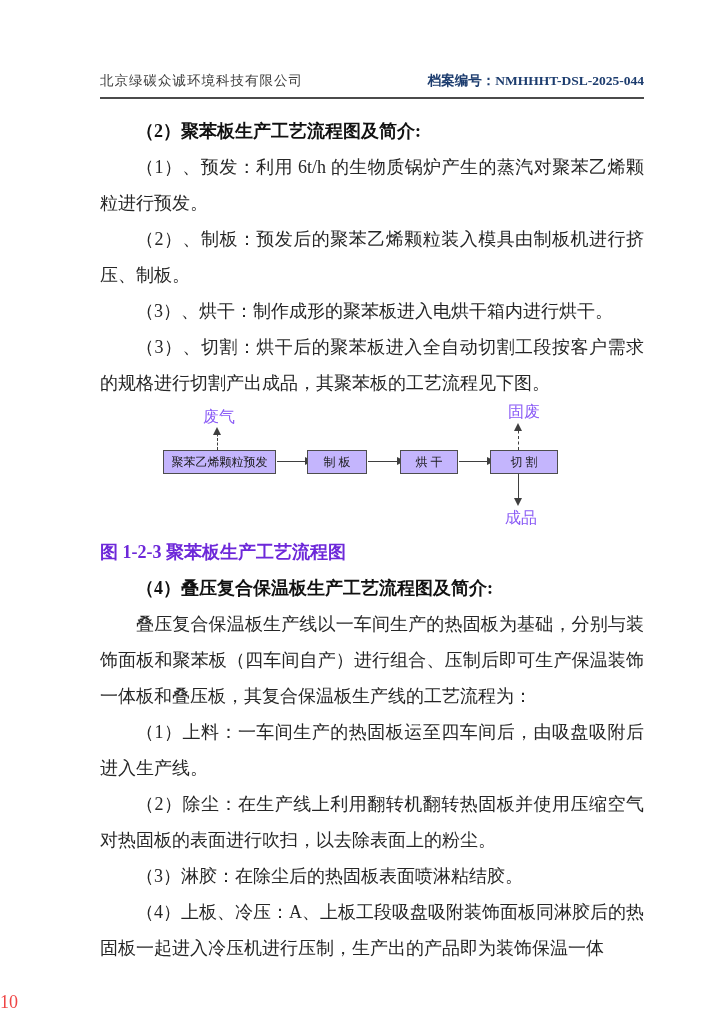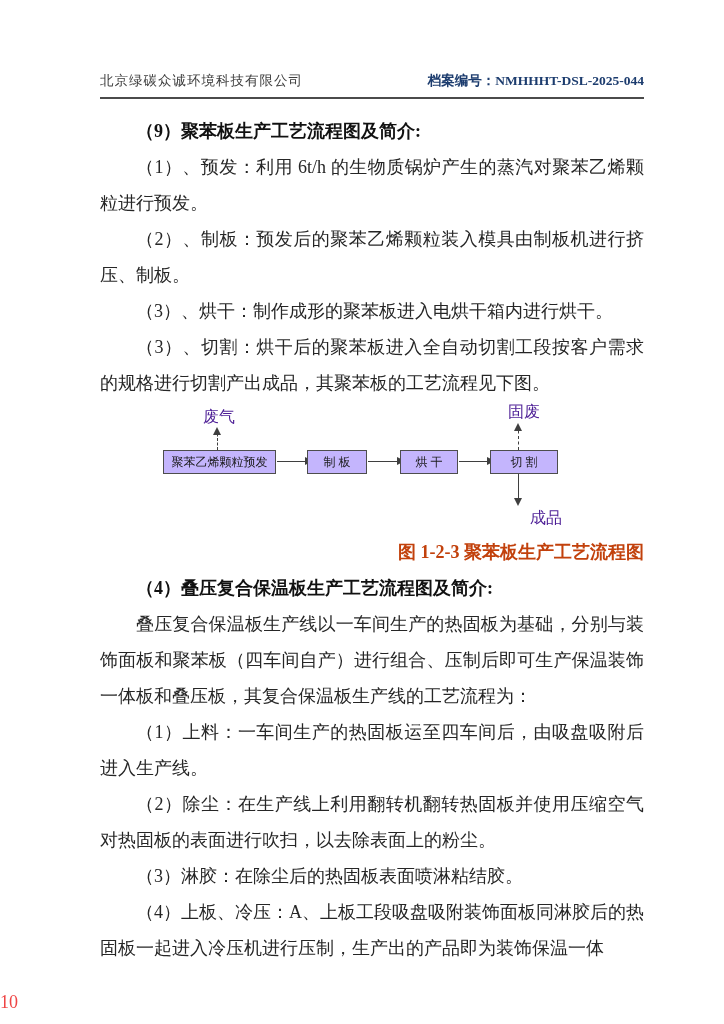--- a/index.html
+++ b/index.html
@@ -45,37 +45,37 @@
     margin: 0;
     text-align: justify;
     text-indent: 2em;
   }
   .heading { font-weight: bold; color: #111; }
   .caption {
     font-size: 18px;
     line-height: 36px;
     margin: 0;
     font-weight: bold;
-    color: #c2410c;
-    text-align: right;
+    color: #6d28d9;
+    text-align: left;
     text-indent: 0;
   }
   
   .diagram {
     position: relative;
     height: 133px;
     margin-left: -100px;   
     margin-right: -80px;
     font-size: 0;
   }
   .dg-label {
     position: absolute;
     font-size: 16px;
     line-height: 20px;
-    color: #4c1d95;
+    color: #8b5cf6;
     white-space: nowrap;
   }
   .dg-box {
     position: absolute;
     top: 49px;
     height: 24px;
     box-sizing: border-box;
     border: 1px solid #4d4d4d;
     background: #c4b5fd;
     display: flex;
@@ -143,42 +143,42 @@
 
 <div class="page">
 
   <div class="header">
     <span class="company">北京绿碳众诚环境科技有限公司</span>
     <span class="archive">档案编号：NMHHHT-DSL-2025-044</span>
   </div>
 
   <div class="main">
 
-    <p class="heading">（9）聚苯板生产工艺流程图及简介:</p>
+    <p class="heading">（2）聚苯板生产工艺流程图及简介:</p>
     <p class="para">（1）、预发：利用 6t/h 的生物质锅炉产生的蒸汽对聚苯乙烯颗粒进行预发。</p>
     <p class="para">（2）、制板：预发后的聚苯乙烯颗粒装入模具由制板机进行挤压、制板。</p>
     <p class="para">（3）、烘干：制作成形的聚苯板进入电烘干箱内进行烘干。</p>
     <p class="para">（3）、切割：烘干后的聚苯板进入全自动切割工段按客户需求的规格进行切割产出成品，其聚苯板的工艺流程见下图。</p>
 
     <div class="diagram">
       <span class="dg-label" style="left:203px; top:6px;">废气</span>
       <span class="v-arrow-up-dashed" style="left:217px; top:28px; height:21px;"></span>
 
       <span class="dg-box" style="left:163px; width:113px;">聚苯乙烯颗粒预发</span>
       <span class="h-arrow" style="left:277px; width:29px;"></span>
       <span class="dg-box" style="left:307px; width:60px;">制 板</span>
       <span class="h-arrow" style="left:368px; width:30px;"></span>
       <span class="dg-box" style="left:400px; width:58px;">烘 干</span>
       <span class="h-arrow" style="left:459px; width:29px;"></span>
       <span class="dg-box" style="left:490px; width:68px;">切 割</span>
 
       <span class="dg-label" style="left:508px; top:1px;">固废</span>
       <span class="v-arrow-up-dashed" style="left:518px; top:24px; height:25px;"></span>
       <span class="v-arrow-down" style="left:518px; top:73px; height:30px;"></span>
-      <span class="dg-label" style="left:530px; top:107px;">成品</span>
+      <span class="dg-label" style="left:505px; top:107px;">成品</span>
     </div>
 
     <p class="caption">图 1-2-3 聚苯板生产工艺流程图</p>
 
     <p class="heading">（4）叠压复合保温板生产工艺流程图及简介:</p>
     <p class="para">叠压复合保温板生产线以一车间生产的热固板为基础，分别与装饰面板和聚苯板（四车间自产）进行组合、压制后即可生产保温装饰一体板和叠压板，其复合保温板生产线的工艺流程为：</p>
     <p class="para">（1）上料：一车间生产的热固板运至四车间后，由吸盘吸附后进入生产线。</p>
     <p class="para">（2）除尘：在生产线上利用翻转机翻转热固板并使用压缩空气对热固板的表面进行吹扫，以去除表面上的粉尘。</p>
     <p class="para">（3）淋胶：在除尘后的热固板表面喷淋粘结胶。</p>
     <p class="para">（4）上板、冷压：A、上板工段吸盘吸附装饰面板同淋胶后的热固板一起进入冷压机进行压制，生产出的产品即为装饰保温一体</p>

